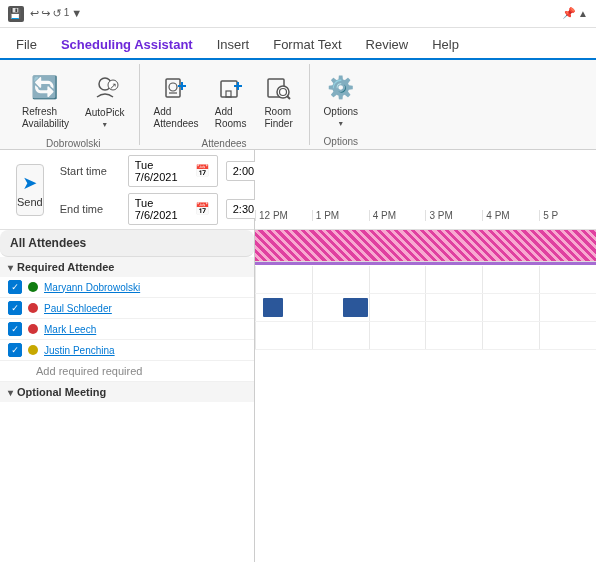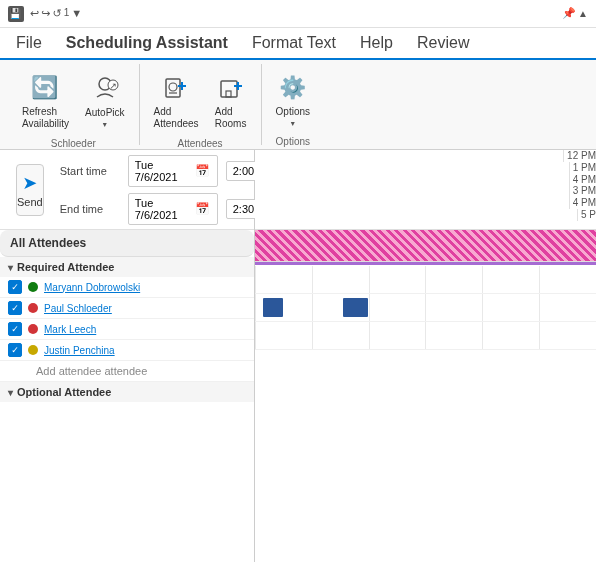--- a/index.html
+++ b/index.html
@@ -24,28 +24,28 @@
     .ribbon-tabs {
       display: flex;
       background: #fff;
       border-bottom: 2px solid #0078d4;
       padding: 0 4px;
       height: 32px;
       align-items: flex-end;
     }
     .ribbon-tab {
       padding: 6px 12px;
-      font-size: 16px;
+      font-size: 13px;
       cursor: pointer;
       color: #444;
       border-bottom: 2px solid transparent;
       margin-bottom: -2px;
     }
     .ribbon-tab.active {
-      color: #404040;
+      color: #6d28d9;
       border-bottom: 2px solid #0078d4;
       font-weight: 600;
     }
 
     
     .ribbon {
       background: #f8f8f8;
       border-bottom: 1px solid #d0d0d0;
       display: flex;
       padding: 4px 8px;
@@ -278,21 +278,20 @@
       height: 80px;
       background: #fff;
       border-bottom: 1px solid #ddd;
     }
     .timeline-times {
       display: flex;
       padding: 0;
       height: 100%;
       align-items: flex-end;
       padding-bottom: 8px;
-      flex-direction: column;
     }
     .timeline-hour {
       flex: 1;
       text-align: left;
       font-size: 10px;
       color: #555;
       padding-left: 3px;
       border-left: 1px solid #e0e0e0;
     }
     .timeline-body {
@@ -361,23 +360,24 @@
     <span class="title-bar-arrow">▼</span>
   </div>
   <div style="flex:1"></div>
   <div class="title-bar-pin">📌</div>
   <span class="title-bar-chevron">▲</span>
 </div>
 
 <div class="ribbon-tabs">
   <div class="ribbon-tab">File</div>
   <div class="ribbon-tab active">Scheduling Assistant</div>
+  <div class="ribbon-tab">Insert</div>
   <div class="ribbon-tab">Format Text</div>
+  <div class="ribbon-tab">Review</div>
   <div class="ribbon-tab">Help</div>
-  <div class="ribbon-tab">Review</div>
 </div>
 
 <div class="ribbon">
 
   <div class="ribbon-group">
     <div class="ribbon-buttons">
       <div class="ribbon-btn">
         <div class="ribbon-btn-icon">🔄</div>
         <div class="ribbon-btn-label">Refresh<br>Availability</div>
       </div>
@@ -389,21 +389,21 @@
             <circle cx="22" cy="10" r="5" fill="white" stroke="#555" stroke-width="1"></circle>
             <text x="22" y="14" text-anchor="middle" font-size="9" fill="#555">↗</text>
           </svg>
         </div>
         <div class="ribbon-btn-with-arrow">
           <div class="ribbon-btn-label">AutoPick</div>
           <div class="ribbon-arrow">▾</div>
         </div>
       </div>
     </div>
-    <div class="ribbon-group-label">Schloeder</div>
+    <div class="ribbon-group-label">Dobrowolski</div>
   </div>
 
   <div class="ribbon-group">
     <div class="ribbon-buttons">
       <div class="ribbon-btn">
         <div class="ribbon-btn-icon">
           <svg width="30" height="30" viewBox="0 0 30 30">
             <rect x="5" y="6" width="14" height="18" rx="1" fill="none" stroke="#555" stroke-width="1.5"></rect>
             <circle cx="12" cy="14" r="4" fill="none" stroke="#555" stroke-width="1.2"></circle>
             <line x1="8" y1="20" x2="16" y2="20" stroke="#555" stroke-width="1.2"></line>
@@ -416,20 +416,31 @@
       <div class="ribbon-btn">
         <div class="ribbon-btn-icon">
           <svg width="30" height="30" viewBox="0 0 30 30">
             <rect x="5" y="8" width="16" height="16" rx="1" fill="none" stroke="#555" stroke-width="1.5"></rect>
             <rect x="10" y="18" width="5" height="6" fill="none" stroke="#555" stroke-width="1.2"></rect>
             <line x1="22" y1="9" x2="22" y2="17" stroke="#0078d4" stroke-width="2"></line>
             <line x1="18" y1="13" x2="26" y2="13" stroke="#0078d4" stroke-width="2"></line>
           </svg>
         </div>
         <div class="ribbon-btn-label">Add<br>Rooms</div>
+      </div>
+      <div class="ribbon-btn">
+        <div class="ribbon-btn-icon">
+          <svg width="30" height="30" viewBox="0 0 30 30">
+            <rect x="4" y="6" width="16" height="18" rx="1" fill="none" stroke="#555" stroke-width="1.5"></rect>
+            <circle cx="19" cy="19" r="6" fill="white" stroke="#555" stroke-width="1.5"></circle>
+            <circle cx="19" cy="19" r="3.5" fill="none" stroke="#555" stroke-width="1.2"></circle>
+            <line x1="23" y1="23" x2="26" y2="26" stroke="#555" stroke-width="2"></line>
+          </svg>
+        </div>
+        <div class="ribbon-btn-label">Room<br>Finder</div>
       </div>
     </div>
     <div class="ribbon-group-label">Attendees</div>
   </div>
 
   <div class="ribbon-group">
     <div class="ribbon-buttons">
       <div class="ribbon-btn">
         <div class="ribbon-btn-icon">⚙️</div>
         <div class="ribbon-btn-with-arrow">
@@ -497,25 +508,25 @@
         <div class="attendee-status status-red"></div>
         <span class="attendee-name">Mark Leech</span>
       </div>
 
       <div class="attendee-row">
         <div class="attendee-checkbox checked">✓</div>
         <div class="attendee-status status-yellow"></div>
         <span class="attendee-name">Justin Penchina</span>
       </div>
 
-      <div class="add-attendee-row">Add attendee attendee</div>
+      <div class="add-attendee-row">Add required required</div>
 
       <div class="optional-section-header">
         <span class="chevron-icon">▾</span>
-        <span>Optional Attendee</span>
+        <span>Optional Meeting</span>
       </div>
 
     </div>
   </div>
 
   <div class="right-panel">
 
     <div class="timeline-header">
       <div class="timeline-times">
         <div class="timeline-hour">12 PM</div>

